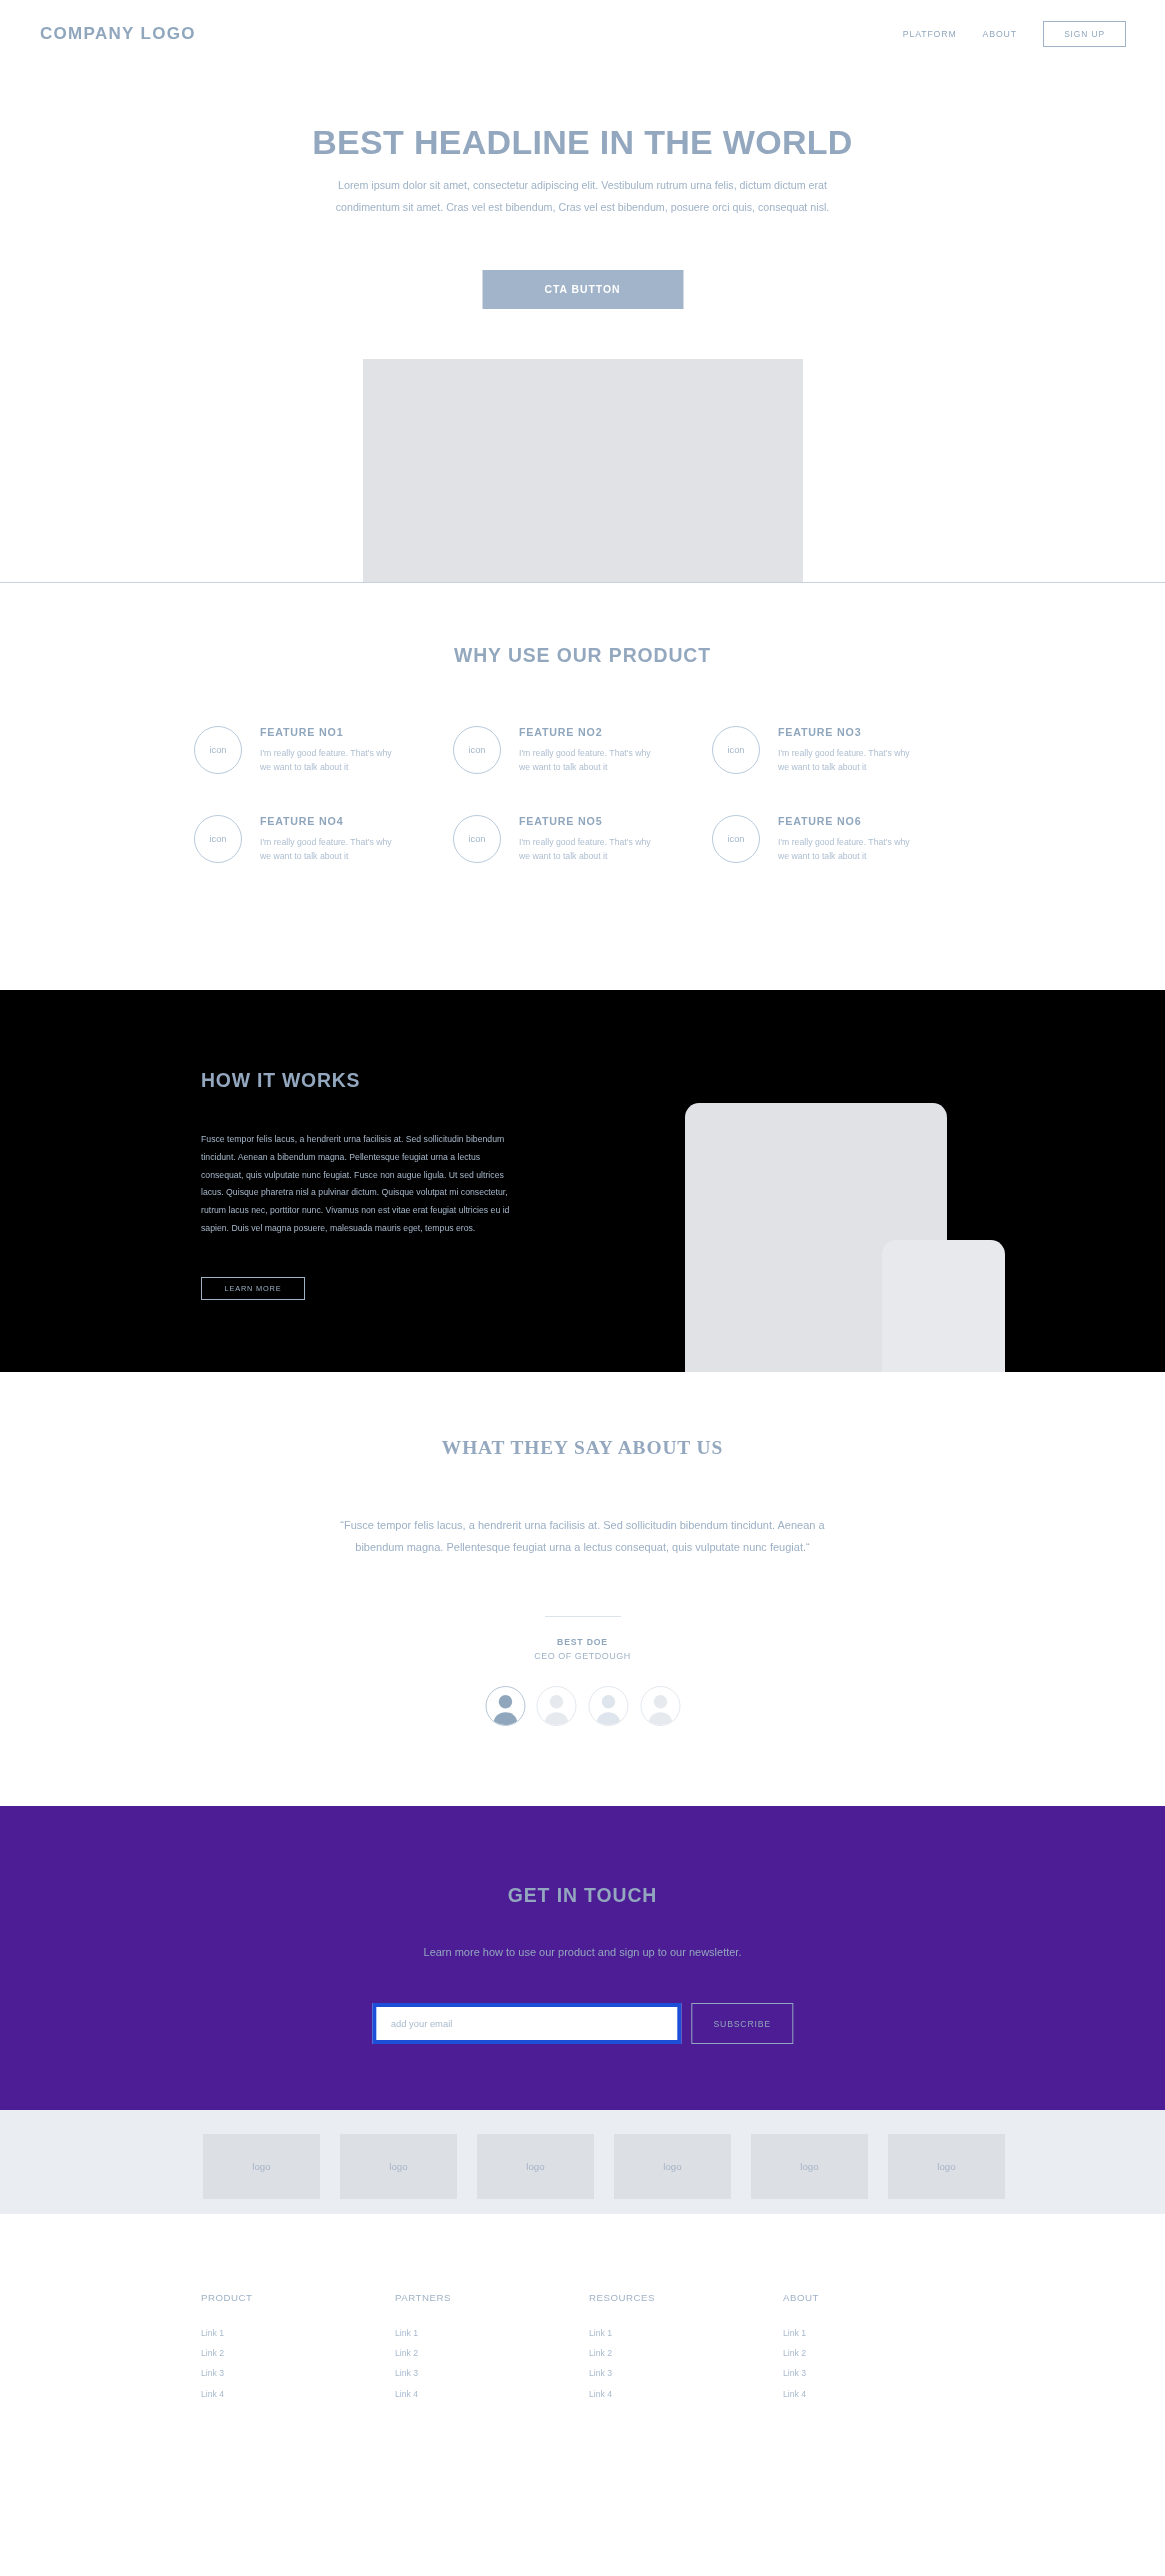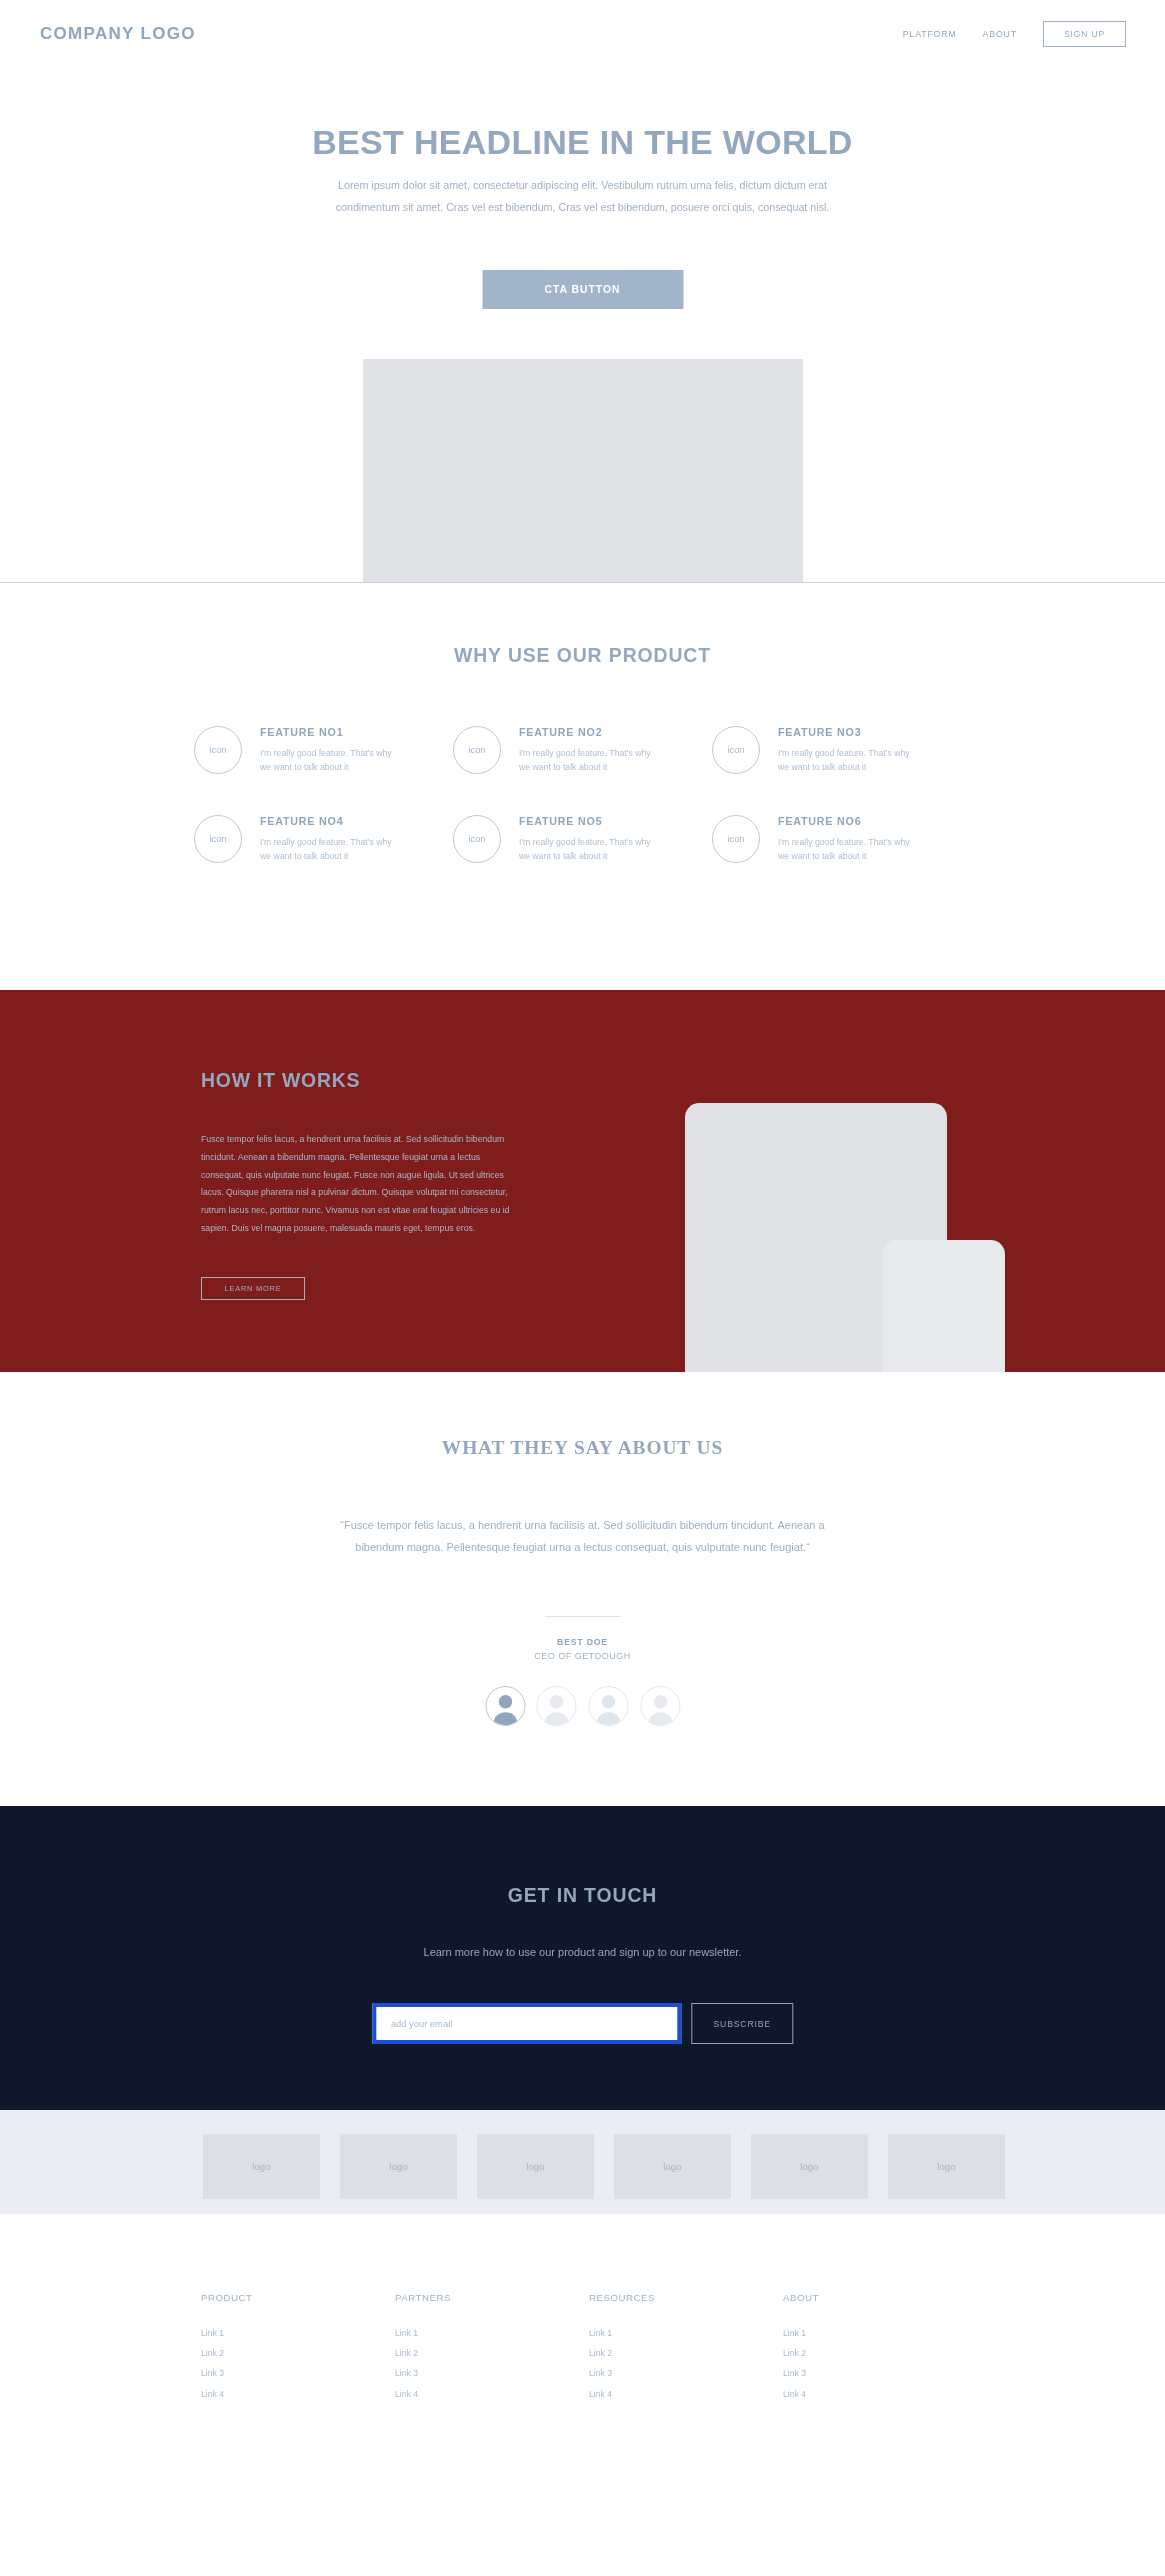--- a/index.html
+++ b/index.html
@@ -184,21 +184,21 @@
     color: #adbed0;
     max-width: 139px;
   }
 
   
   .how {
     position: absolute;
     top: 990px; left: 0;
     width: 1165px;
     height: 382px;
-    background: #7f1d1d;
+    background: #000000;
     overflow: hidden;
   }
   .how-title {
     position: absolute;
     top: 79px; left: 201px;
     font-size: 19.4px;
     letter-spacing: 0.8px;
     color: #93a8bf;
   }
   .how-text {
@@ -302,21 +302,21 @@
   }
   .avatar.active { border-color: #b5c5d6; }
   .avatar svg { position: absolute; top: 0; left: 0; width: 100%; height: 100%; }
 
   
   .contact {
     position: absolute;
     top: 1806px; left: 0;
     width: 1165px;
     height: 304px;
-    background: #0f172a;
+    background: #4c1d95;
     text-align: center;
   }
   .contact .section-title-center { position: absolute; top: 78px; left: 0; }
   .contact-sub {
     position: absolute;
     top: 140px; left: 0; width: 1165px;
     font-size: 11px;
     color: #93a7bd;
   }
   .subscribe-form {

